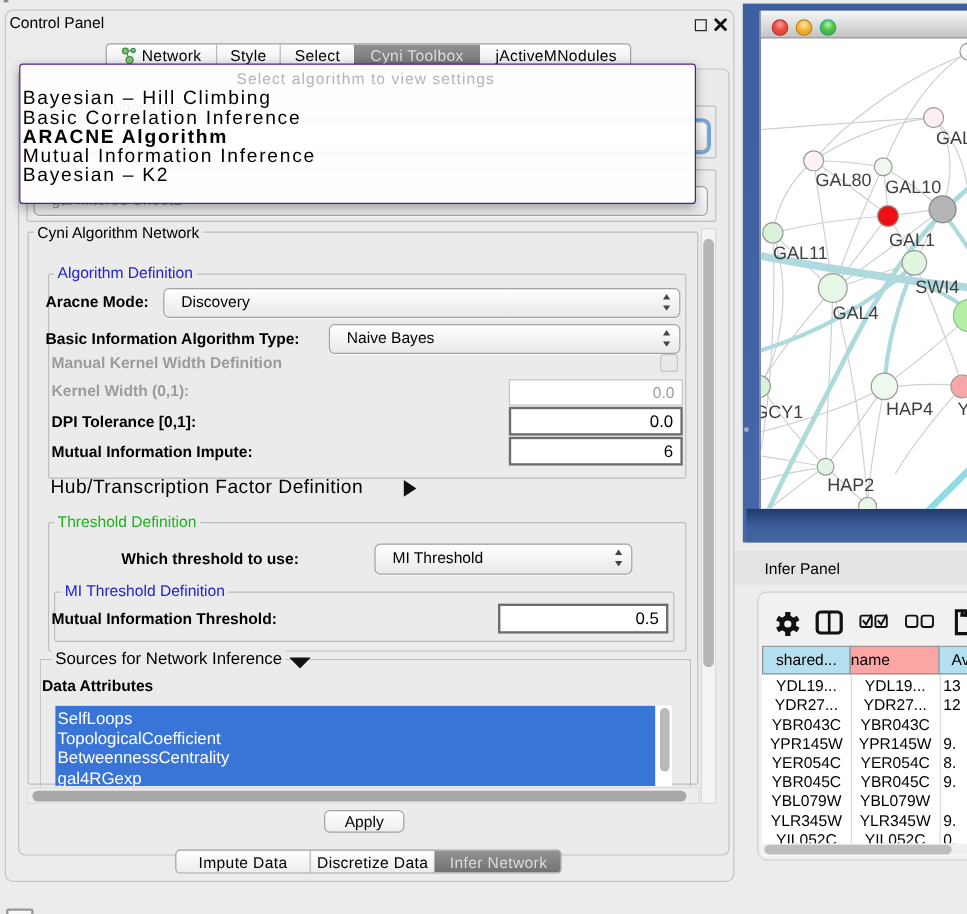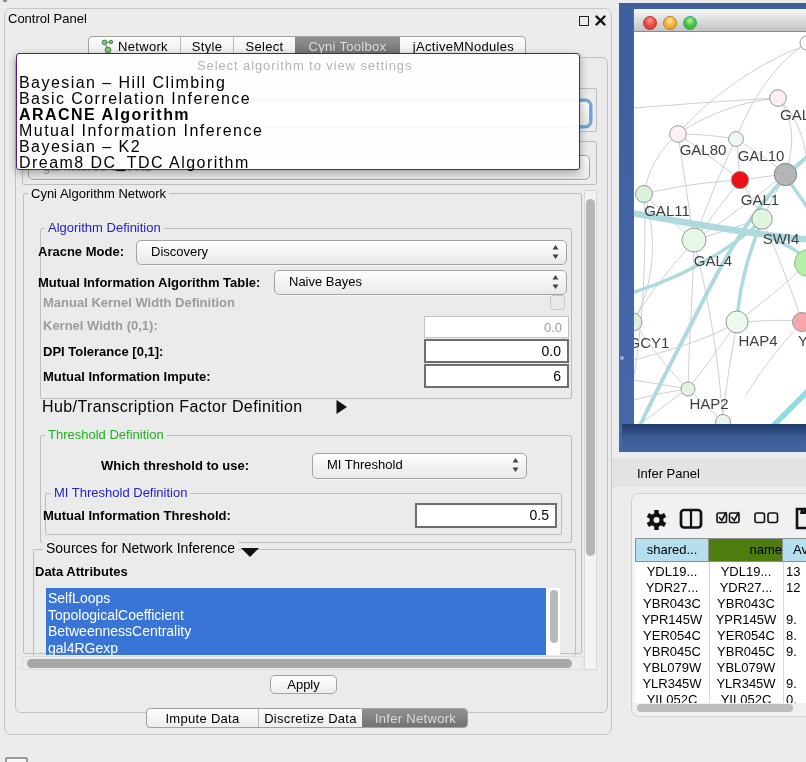--- a/index.html
+++ b/index.html
@@ -141,21 +141,21 @@
     <path d="M731.5,517 l2.8,3.4 4.6,-8.4"></path>
     <rect x="755" y="513" width="9.5" height="9.5" rx="2"></rect>
     <rect x="768" y="513" width="9.5" height="9.5" rx="2"></rect>
   </g>
   <path d="M805,514 l0,-5 -8,0 0,19 12,0" fill="none" stroke="#111" stroke-width="2.6"></path>
   <path d="M801,508 l5,6 -6,0 z" fill="#111"></path>
 </svg>
 
 <div class="abs" style="left:635px;top:538px;width:171px;height:175px;overflow:hidden;background:#fff;">
   <div class="abs" style="left:0;top:0;width:74px;height:24px;background:#b5dfee;border:1px solid #8f8f8f;box-sizing:border-box;text-align:center;line-height:22px;">shared...</div>
-  <div class="abs" style="left:73px;top:0;width:75px;height:24px;background:#4d7c0f;border:1px solid #8f8f8f;box-sizing:border-box;text-align:right;line-height:22px;">name</div>
+  <div class="abs" style="left:73px;top:0;width:75px;height:24px;background:#fca5a5;border:1px solid #8f8f8f;box-sizing:border-box;text-align:left;line-height:22px;">name</div>
   <div class="abs" style="left:147px;top:0;width:60px;height:24px;background:#b5dfee;border:1px solid #8f8f8f;box-sizing:border-box;line-height:22px;padding-left:10px;">Av</div>
   <div class="abs" style="left:0;top:24px;width:171px;height:141px;overflow:hidden;">
     <div class="abs" style="left:73.5px;top:0;width:1px;height:141px;background:#d9d9d9;"></div>
     <div class="abs" style="left:147.5px;top:0;width:1px;height:141px;background:#d9d9d9;"></div>
     <div id="rows">
         <div class="abs" style="left:0;top:1.5px;width:74px;text-align:center;line-height:15.75px;">YDL19...</div>
         <div class="abs" style="left:74px;top:1.5px;width:74px;text-align:center;line-height:15.75px;">YDL19...</div>
         <div class="abs" style="left:151px;top:1.5px;width:20px;line-height:15.75px;">13</div>
         <div class="abs" style="left:0;top:17.5px;width:74px;text-align:center;line-height:15.75px;">YDR27...</div>
         <div class="abs" style="left:74px;top:17.5px;width:74px;text-align:center;line-height:15.75px;">YDR27...</div>
@@ -230,21 +230,21 @@
 <div class="gtitle" style="left:45px;top:221px;color:#2222cc;">Algorithm Definition</div>
 
 <div class="lbl b" style="left:38px;top:244px;">Aracne Mode:</div>
 <div class="combo" style="left:136px;top:240px;width:429px;height:23px;">
     <span class="ctext">Discovery</span>
   <svg class="carrows" viewBox="0 0 7 14">
       <path d="M3.5,0 L6.5,4.5 L0.5,4.5 z M3.5,14 L6.5,9.5 L0.5,9.5 z" fill="#444"></path>
     </svg>
   </div>
 
-<div class="lbl b" style="left:38px;top:275px;">Mutual Information Algorithm Table:</div>
+<div class="lbl b" style="left:38px;top:275px;">Basic Information Algorithm Type:</div>
 <div class="combo" style="left:274px;top:270px;width:291px;height:23px;">
     <span class="ctext">Naive Bayes</span>
   <svg class="carrows" viewBox="0 0 7 14">
       <path d="M3.5,0 L6.5,4.5 L0.5,4.5 z M3.5,14 L6.5,9.5 L0.5,9.5 z" fill="#444"></path>
     </svg>
   </div>
 
 <div class="lbl b gray" style="left:43px;top:295px;">Manual Kernel Width Definition</div>
 <div class="abs" style="left:550px;top:295px;width:13px;height:13px;border:1px solid #c8c8c8;border-radius:3px;background:#e9e9e9;"></div>
 
@@ -314,16 +314,15 @@
   <div class="seg" style="left:215px;width:107px;background:linear-gradient(#929292,#727272);color:#dcdcdc;">Infer Network</div>
 </div>
 
 <div class="abs" style="left:16px;top:53px;width:564px;height:117px;background:rgba(255,255,255,0.95);border:1px solid #4c1d95;border-radius:3px;box-shadow:0 3px 9px rgba(0,0,0,0.35);box-sizing:border-box;">
   <div class="lbl" style="left:180px;top:4px;color:#b4b4b4;letter-spacing:0.9px;">Select algorithm to view settings</div>
   <div class="lbl pitem" style="top:37px;">Basic Correlation Inference</div>
   <div class="lbl pitem" style="top:21px;">Bayesian – Hill Climbing</div>
   <div class="lbl pitem b" style="top:53px;">ARACNE Algorithm</div>
   <div class="lbl pitem" style="top:69px;">Mutual Information Inference</div>
   <div class="lbl pitem" style="top:85px;">Bayesian – K2</div>
-  <div class="lbl pitem" style="top:101px;">Dream8 DC_TDC Algorithm</div>
 </div>
 
 <div class="abs" style="left:5px;top:757px;width:19px;height:14px;border:2px solid #9a9a9a;border-radius:2px;background:linear-gradient(#fafafa,#e5e5e5);"></div>
 
 </body></html>

